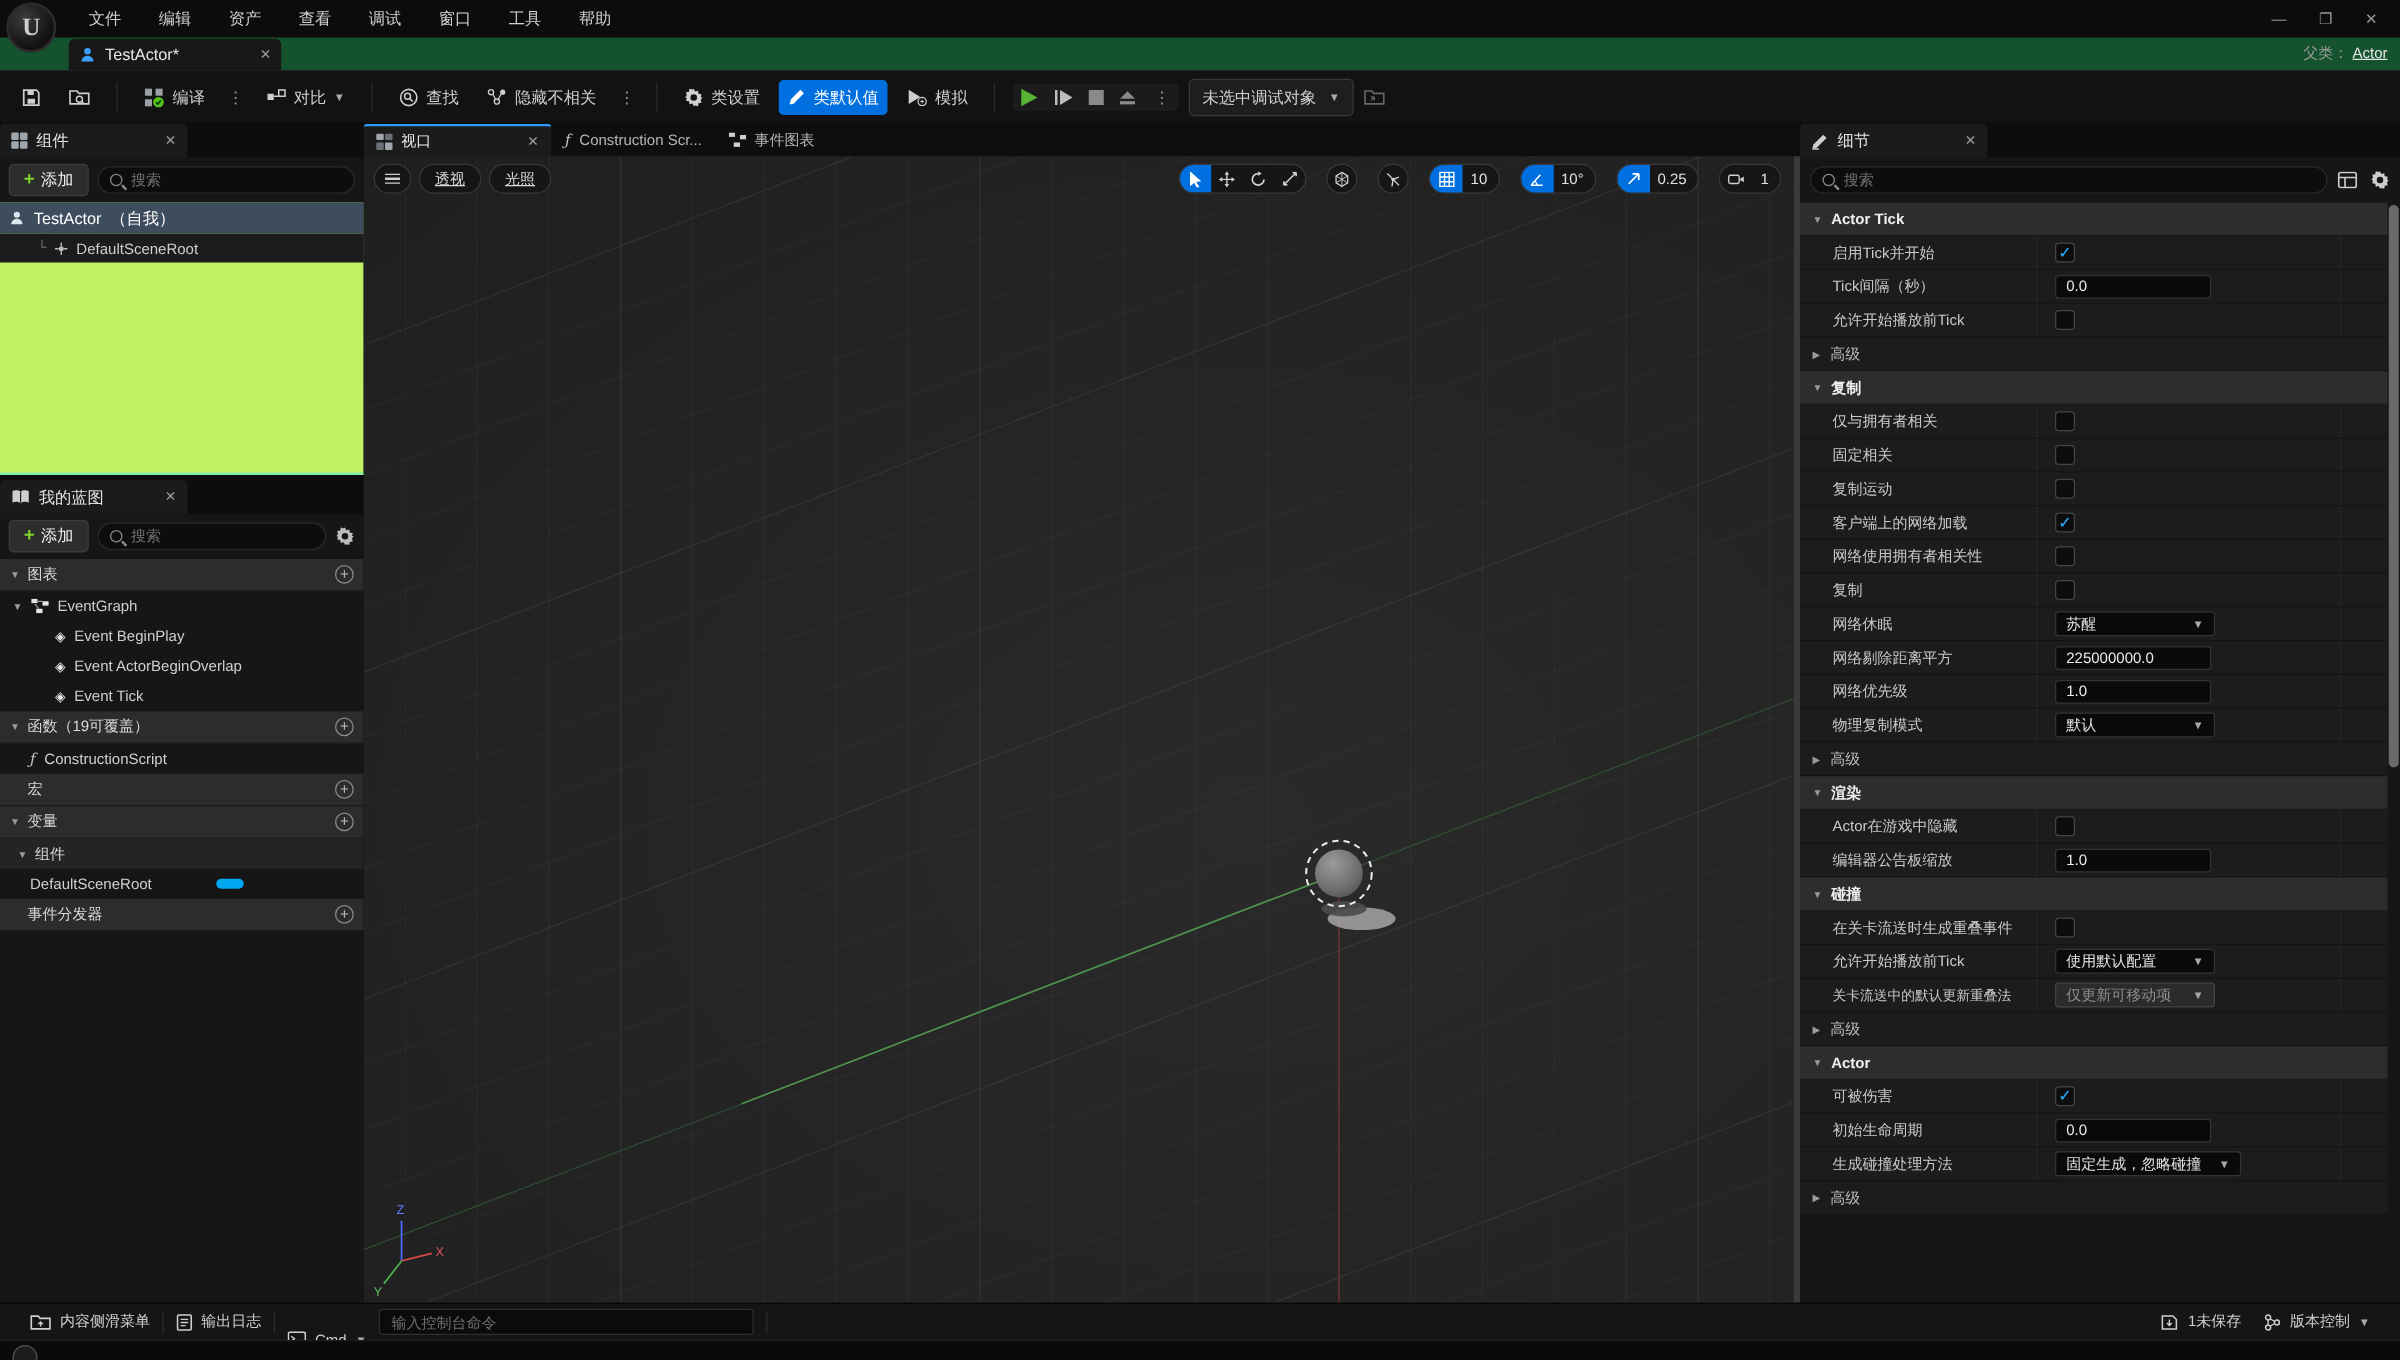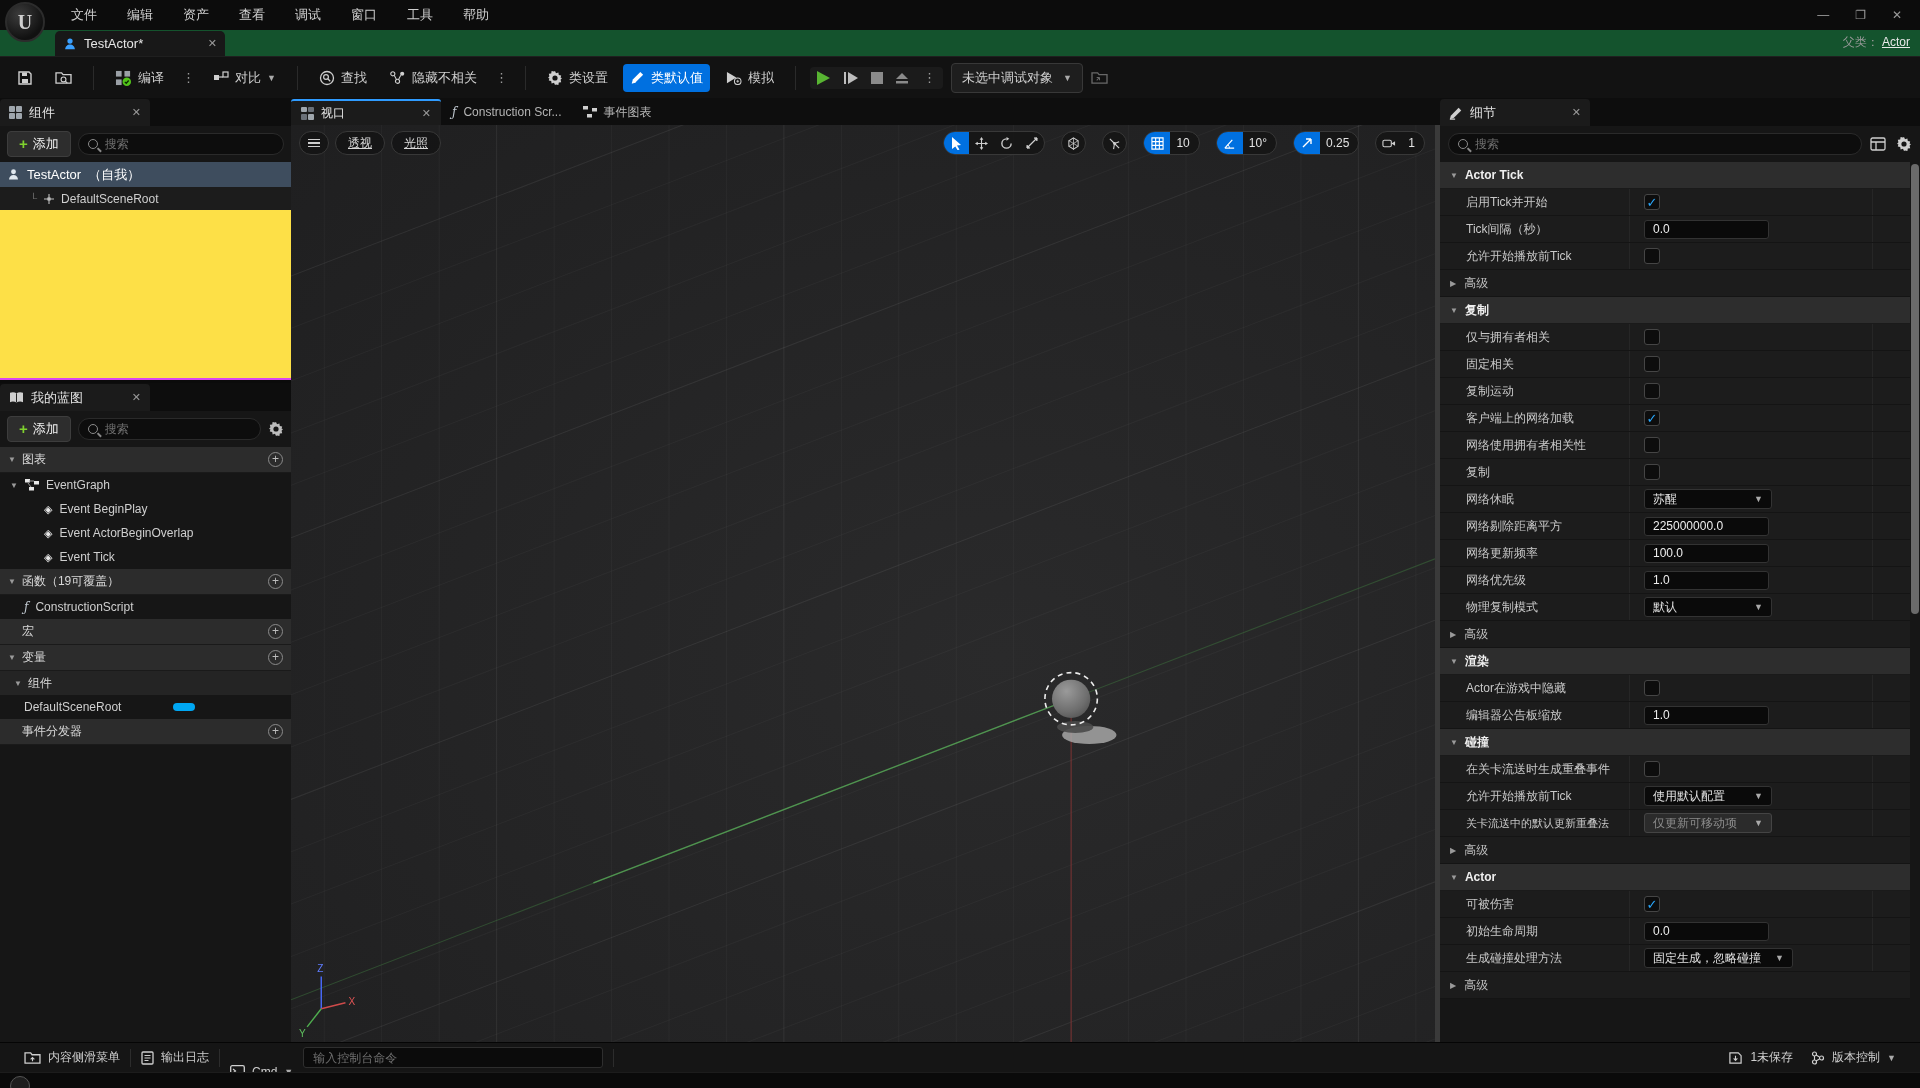--- a/index.html
+++ b/index.html
@@ -41,21 +41,21 @@
     border-radius:4px; padding:3px 11px; color:#efefef; }
   .addbtn .plus { color:#7fd12e; font-weight:bold; font-size:15px; line-height:12px;}
   .search { flex:1; display:flex; align-items:center; gap:7px; background:#0d0d0d; border:1px solid #2a2a2a;
     border-radius:11px; height:22px; padding:0 9px; }
   .mag { width:10px; height:10px; border:1.5px solid #8a8a8a; border-radius:50%; position:relative; flex:none;}
   .mag::after { content:""; position:absolute; width:5px; height:1.5px; background:#8a8a8a;
     transform:rotate(45deg); left:8px; top:9px; }
   .search input { background:none; border:none; outline:none; color:#bbb; font-size:12px; width:100%;
     font-family:inherit;}
   .search input::placeholder { color:#6f6f6f; }
-  .comp-body { background:#fde047; flex:1; border-bottom:2px solid #d946ef;}
+  .comp-body { background:#bef264; flex:1; border-bottom:2px solid #86efac;}
   .comp-root { height:25px; background:#3e4d5e; display:flex; align-items:center; gap:7px; padding:0 7px; color:#fff;}
   .comp-child { height:23px; display:flex; align-items:center; gap:6px; padding:0 7px 0 30px; background:#1c1c1c; color:#cfcfcf; font-size:12px;}
   .elbow { color:#7a7a7a; font-size:10px;}
   .bp-list { background:#161616; flex:1; overflow:hidden; }
   .bp-cat { height:26px; background:#2c2c2c; border-bottom:1px solid #1a1a1a; display:flex; align-items:center;
     gap:6px; padding:0 8px; color:#d9d9d9; font-size:12px; }
   .bp-subcat { height:24px; background:#242424; display:flex; align-items:center; gap:6px; padding:0 8px 0 14px; color:#d9d9d9; font-size:12px;}
   .bp-item { height:24px; display:flex; align-items:center; gap:7px; padding:0 8px 0 24px; color:#cfcfcf; font-size:12px; }
   .bp-item.lvl2 { padding-left:44px; }
   .tri { font-size:8px; color:#9a9a9a; }
@@ -721,27 +721,20 @@
           <div class="dreset"></div>
         </div>
       <div class="drow">
           <div class="dlabel">网络剔除距离平方</div>
           <div class="dval">
             <input class="dinput" value="225000000.0" style="">
           </div>
           <div class="dreset"></div>
         </div>
       <div class="drow">
-          <div class="dlabel">网络更新频率</div>
-          <div class="dval">
-            <input class="dinput" value="100.0" style="">
-          </div>
-          <div class="dreset"></div>
-        </div>
-      <div class="drow">
           <div class="dlabel">网络优先级</div>
           <div class="dval">
             <input class="dinput" value="1.0" style="">
           </div>
           <div class="dreset"></div>
         </div>
       <div class="drow">
           <div class="dlabel">物理复制模式</div>
           <div class="dval">
             <span class="dd">

